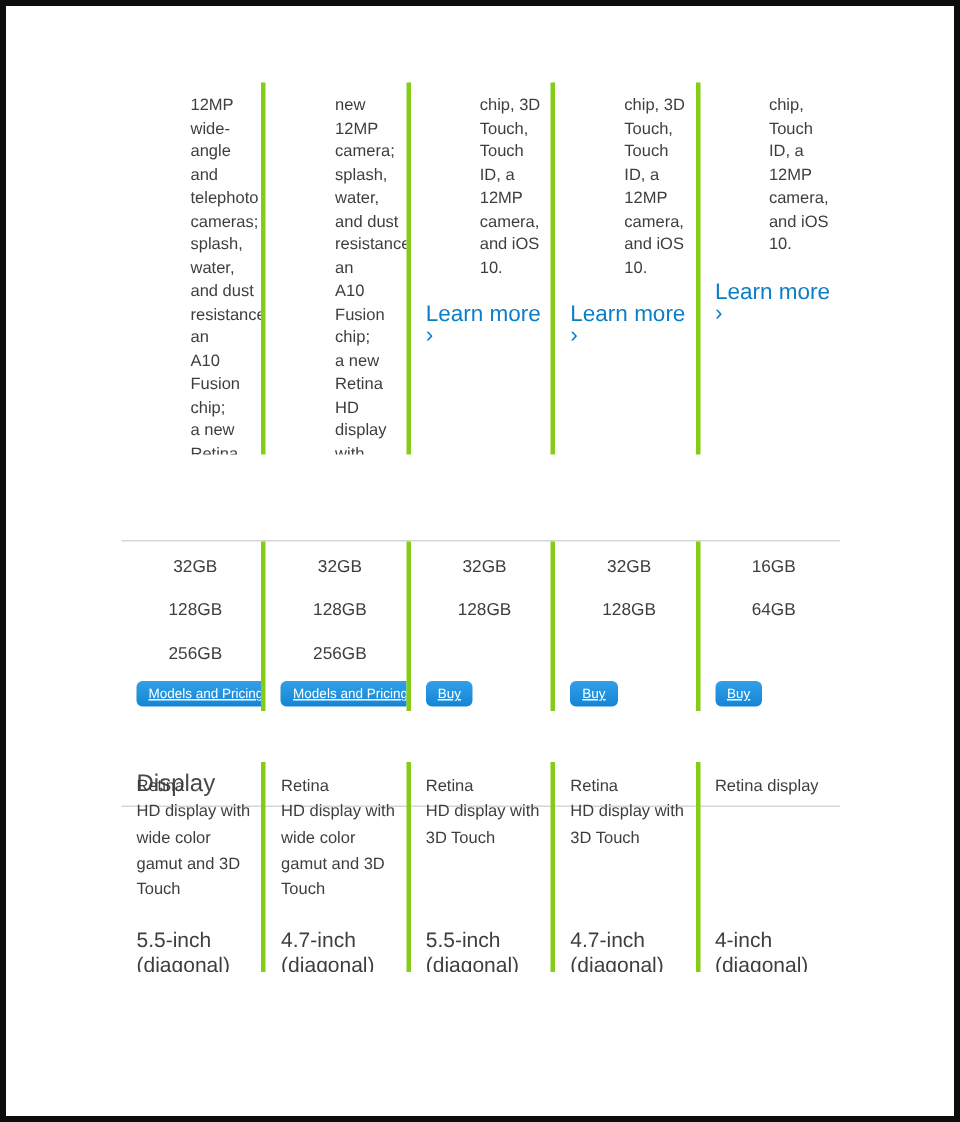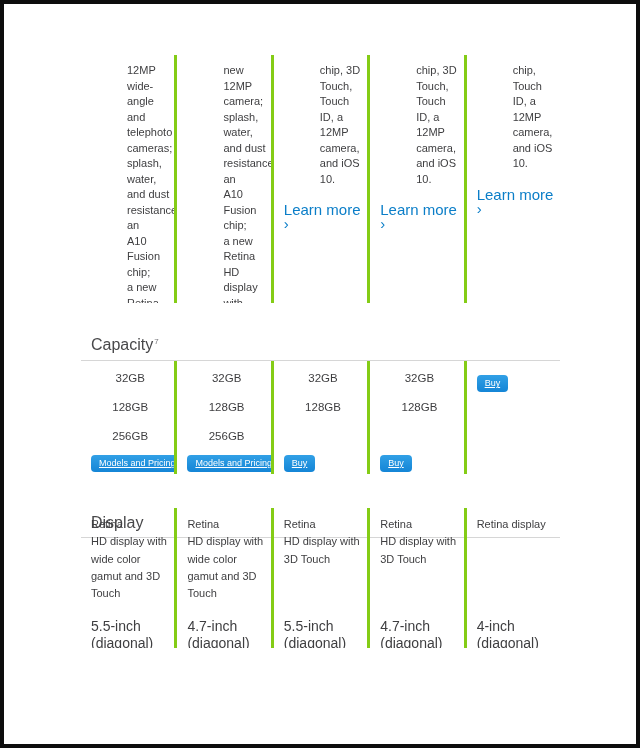--- a/index.html
+++ b/index.html
@@ -136,21 +136,20 @@
       <a class="learn-more">Learn more ›</a>
     </div>
     <div class="col">
       <p class="desc">chip, Touch ID, a
 12MP camera,
 and iOS 10.</p>
       <a class="learn-more">Learn more ›</a>
     </div>
   </section>
 
-  <h2 class="section-heading capacity-heading"><span>Capacity</span><sup>7</sup></h2>
   <div class="rule capacity-rule"></div>
 
   <section class="section-row capacity-row">
     <div class="col">
       <ul class="options">
         <li>32GB</li>
         <li>128GB</li>
         <li>256GB</li>
       </ul>
       <button class="btn">Models and Pricing</button>
@@ -171,20 +170,24 @@
       <button class="btn">Buy</button>
     </div>
     <div class="col">
       <ul class="options">
         <li>32GB</li>
         <li>128GB</li>
       </ul>
       <button class="btn">Buy</button>
     </div>
     <div class="col">
+      <ul class="options">
+        <li>16GB</li>
+        <li>64GB</li>
+      </ul>
       <button class="btn">Buy</button>
     </div>
   </section>
 
   <h2 class="section-heading display-heading"><span>Display</span></h2>
   <div class="rule display-rule"></div>
 
   <section class="section-row display-row">
     <div class="col">
       <p class="disp-feature">Retina

